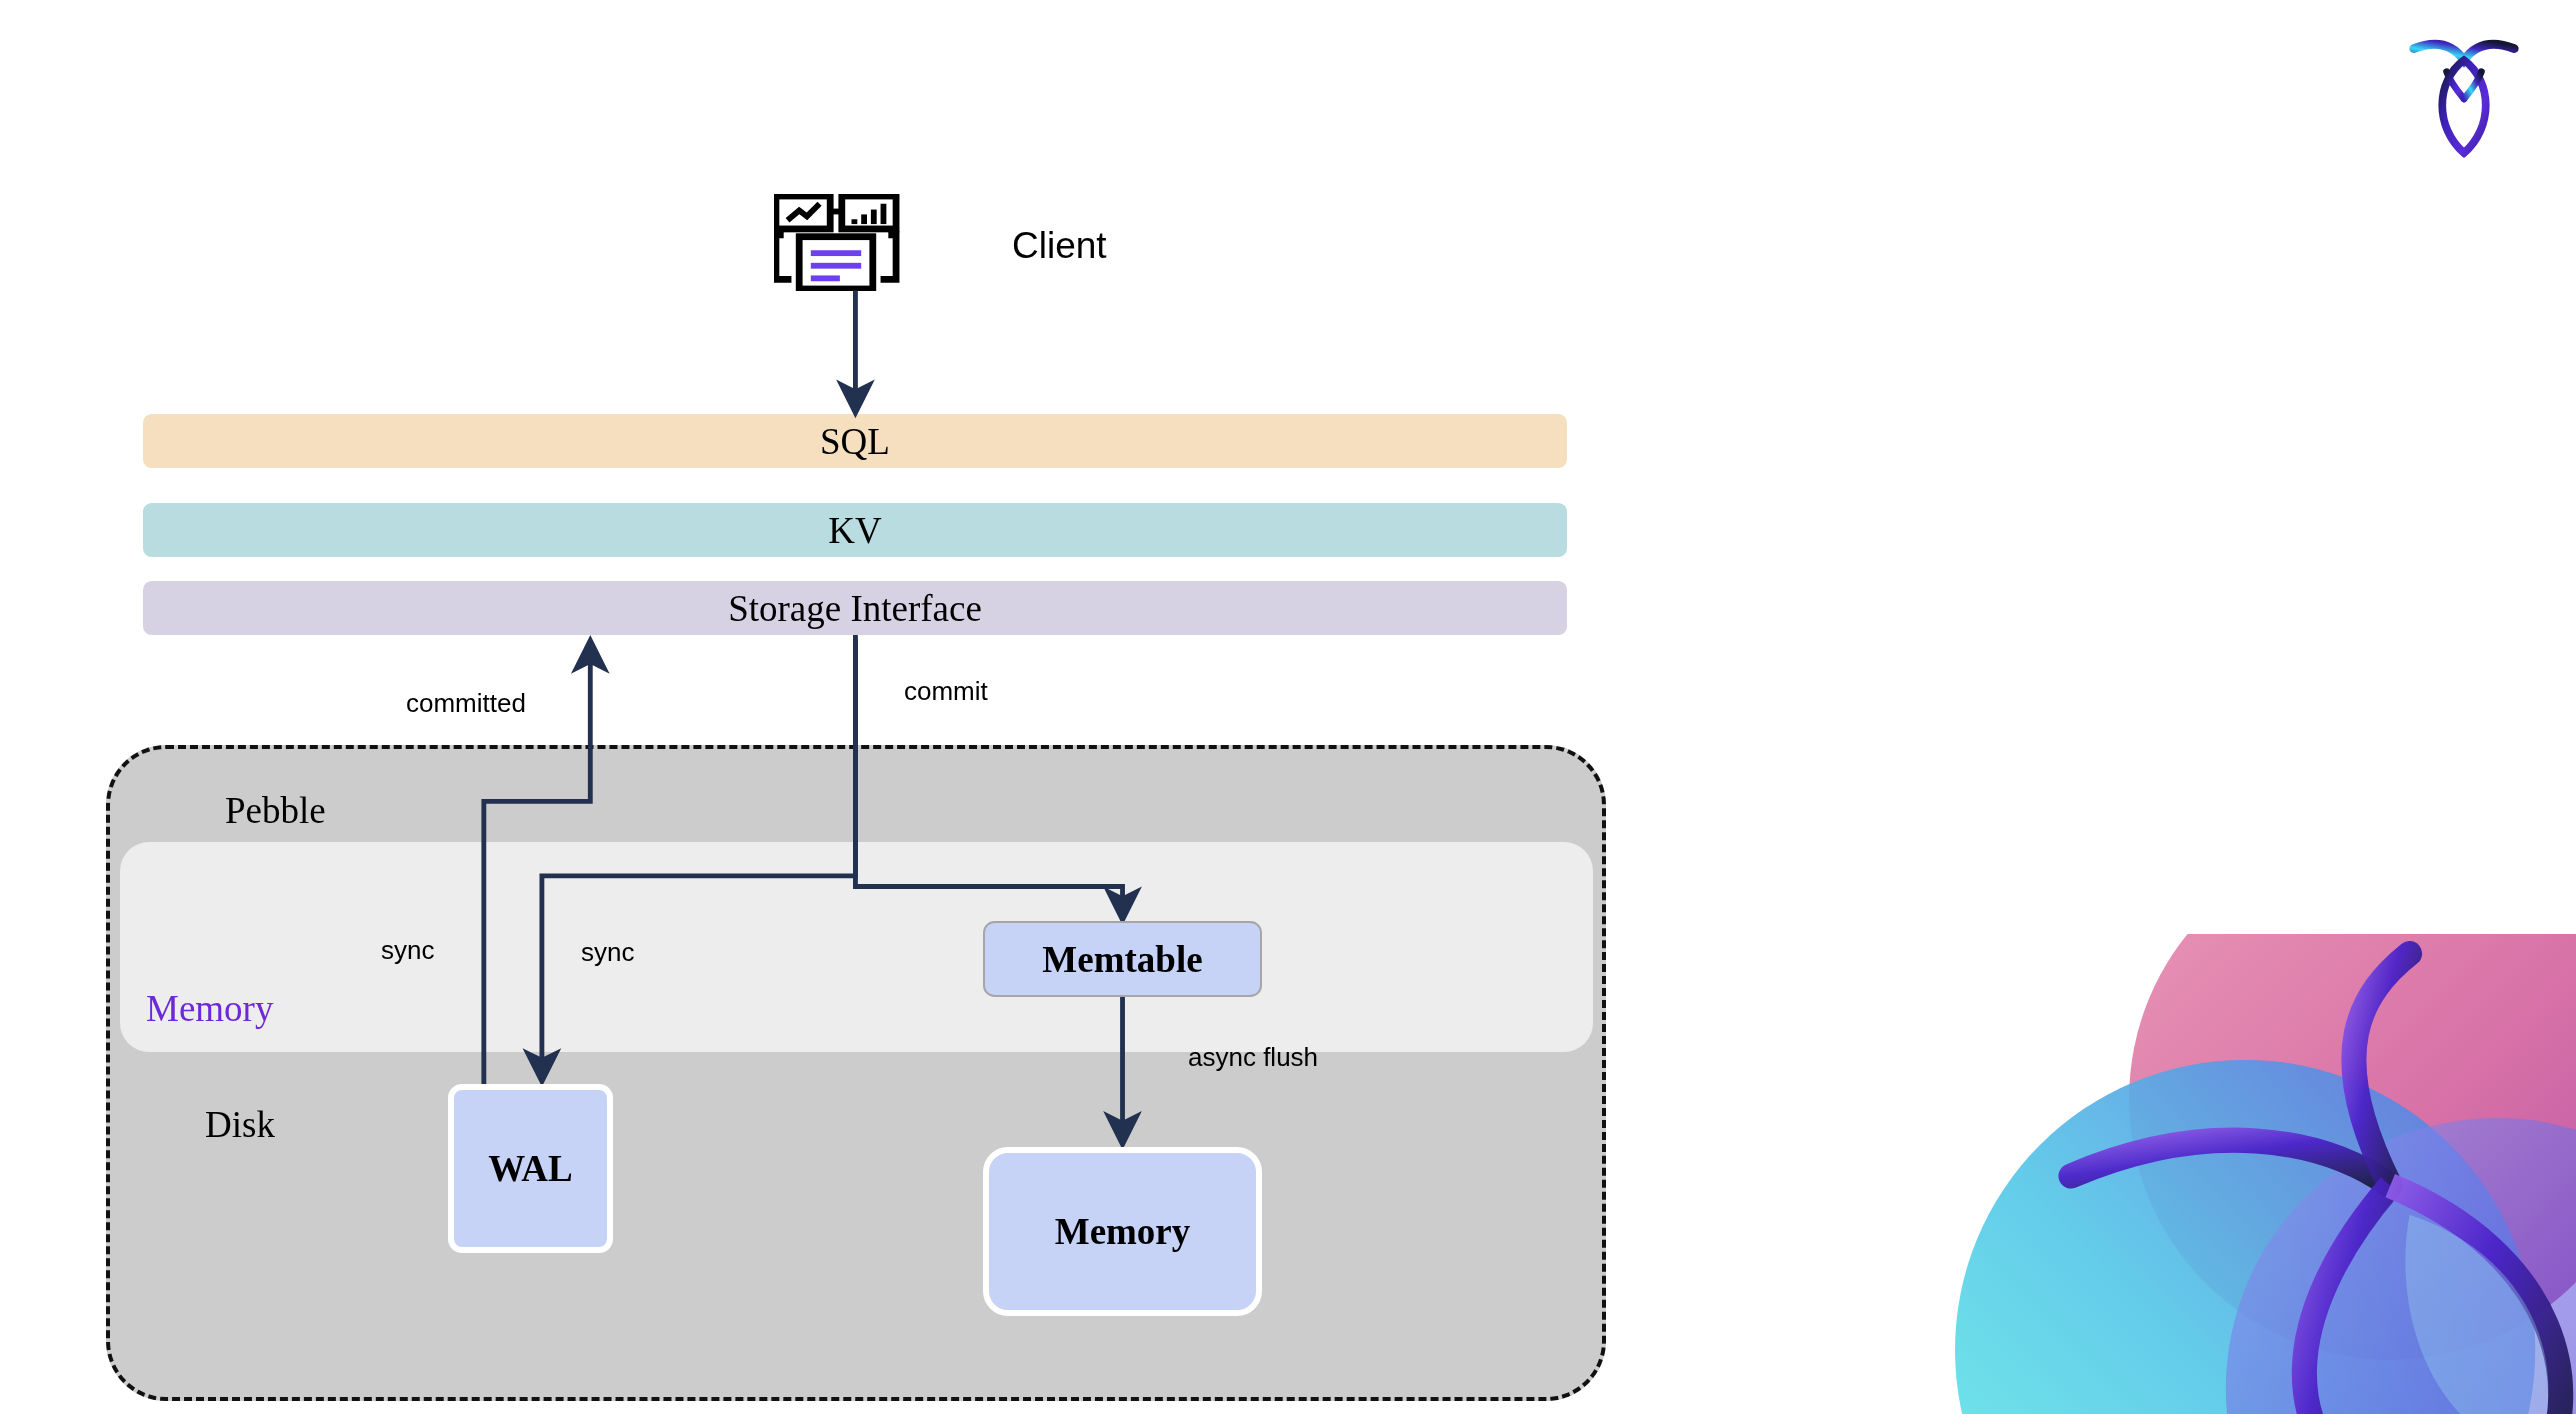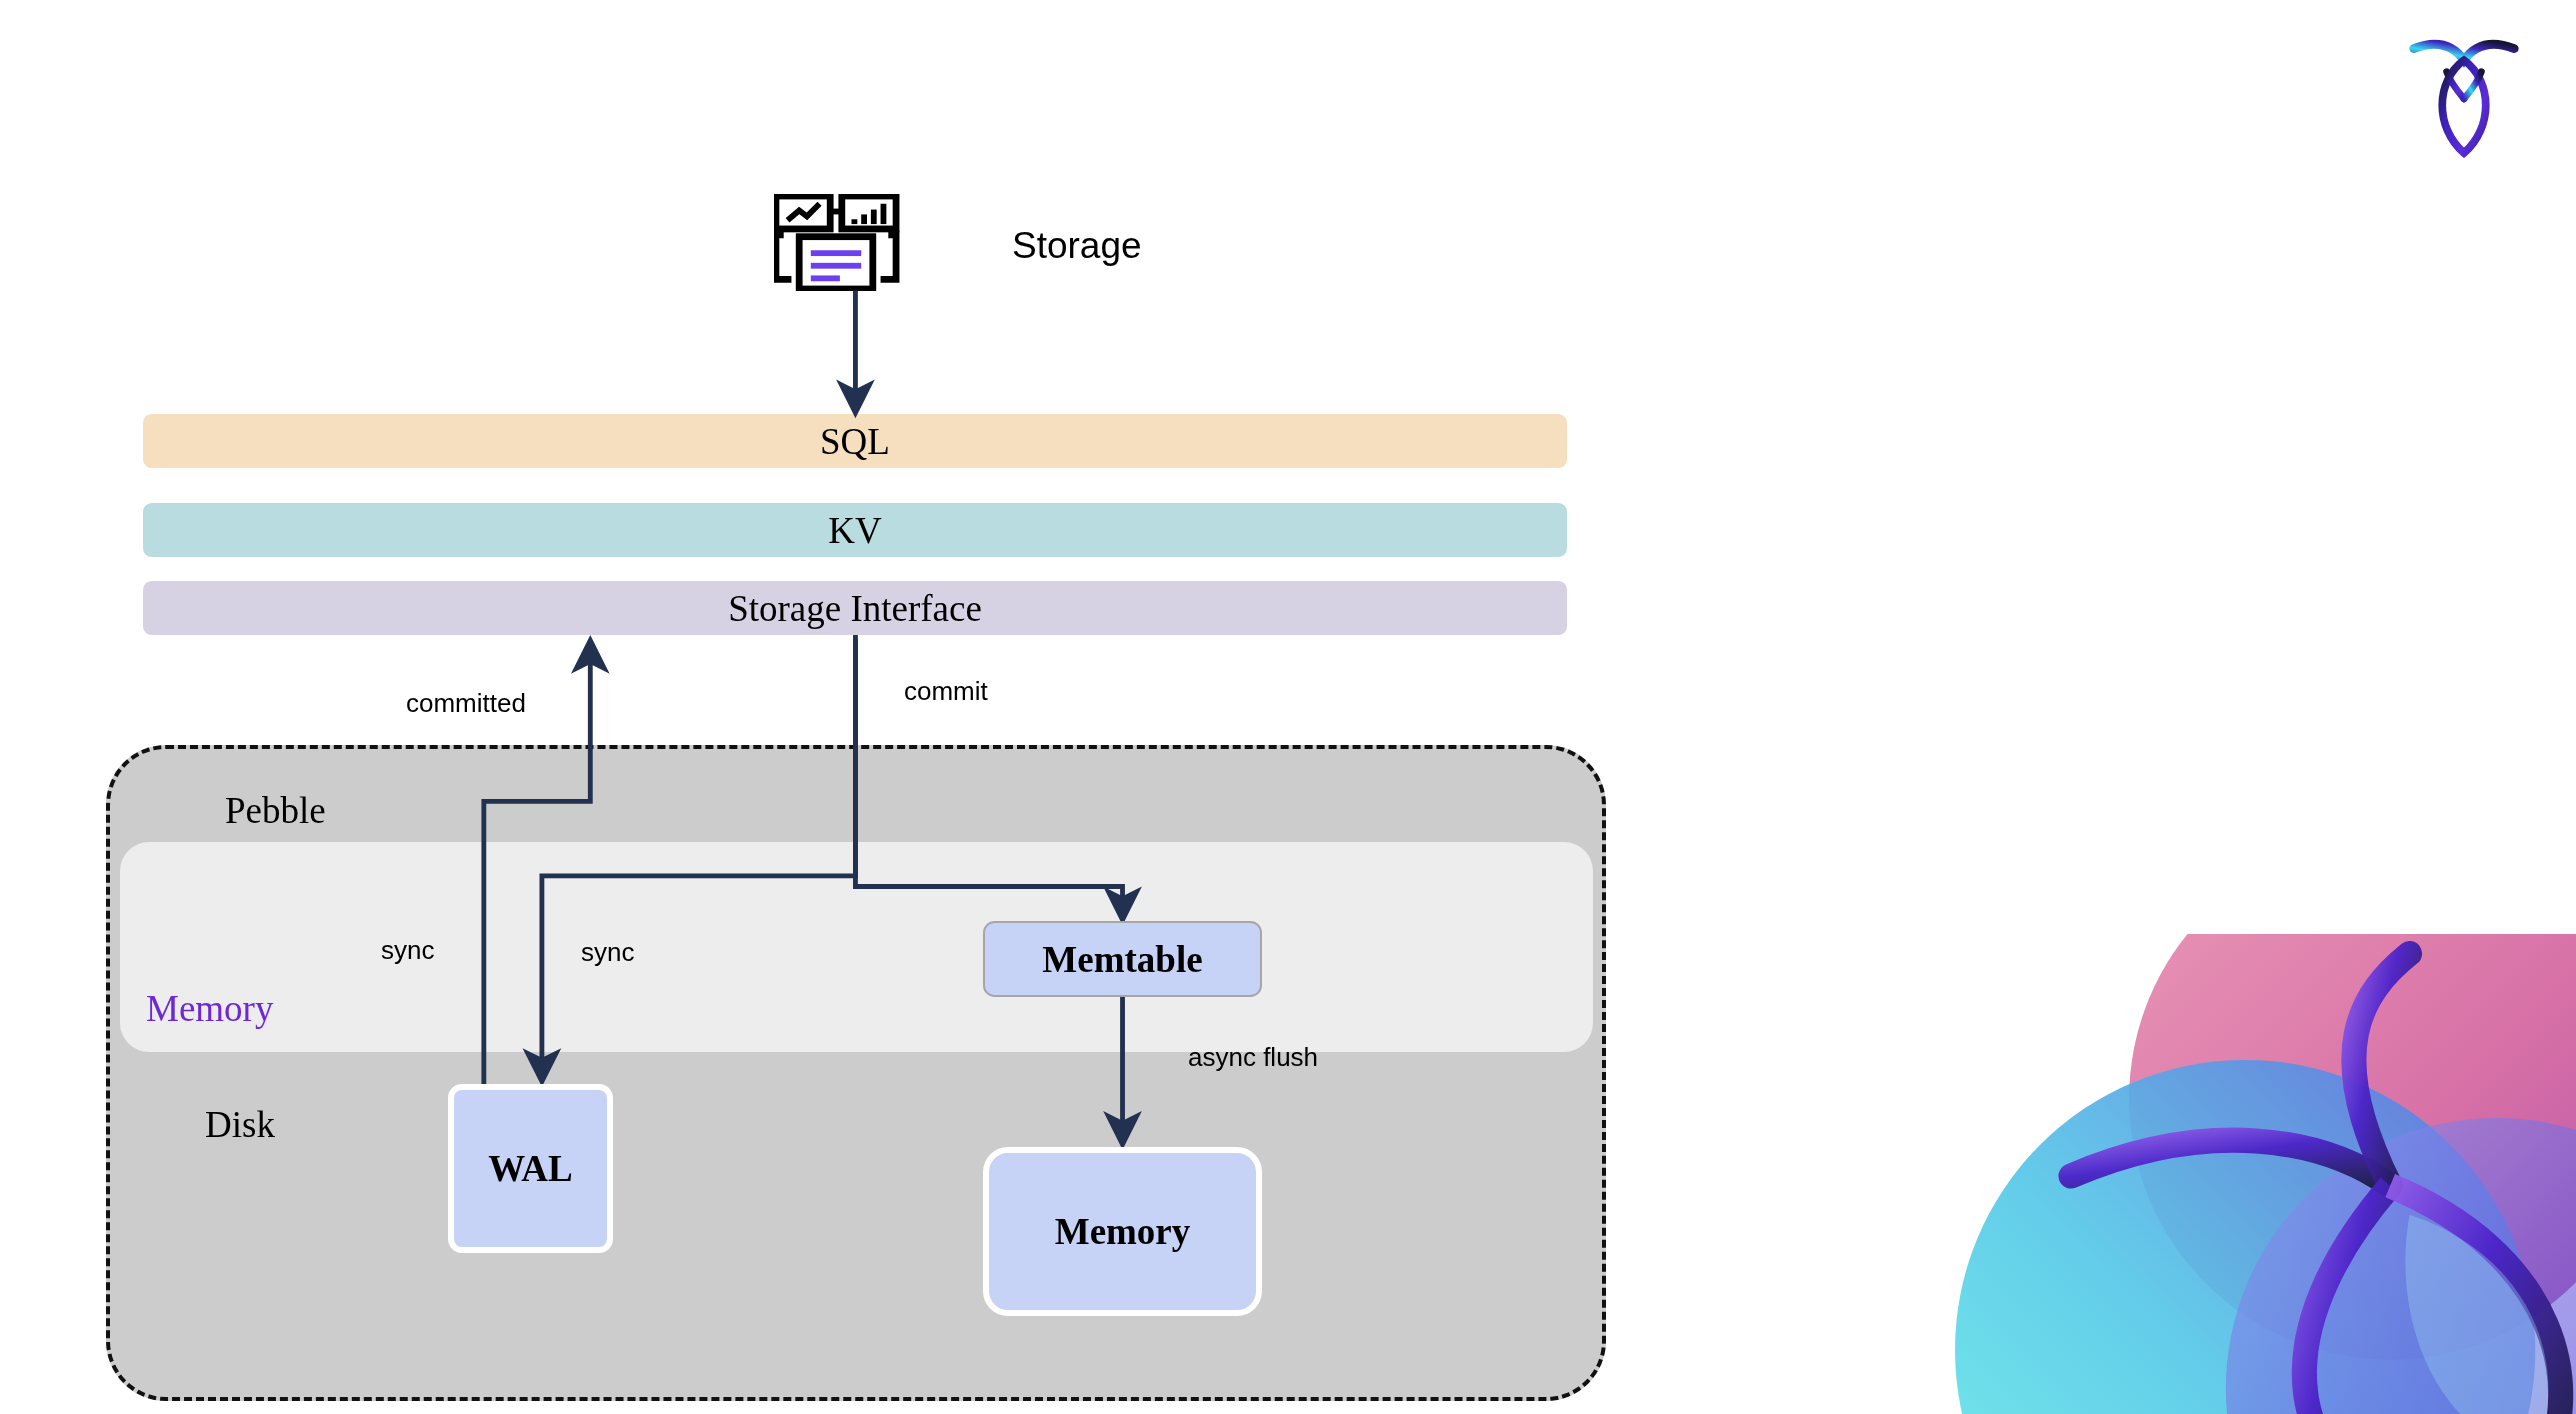--- a/index.html
+++ b/index.html
@@ -183,21 +183,21 @@
       <rect x="110" y="10" width="6" height="21" fill="#000"></rect>
       <rect x="60" y="15" width="8" height="6" fill="#000"></rect>
       <path d="M10 42 L2 42 L2 88 L18 88" fill="none" stroke="#000" stroke-width="7"></path>
       <path d="M118 42 L126 42 L126 88 L110 88" fill="none" stroke="#000" stroke-width="7"></path>
       <rect x="26" y="44" width="76" height="54" fill="#fff" stroke="#000" stroke-width="7"></rect>
       <rect x="38" y="58" width="52" height="6" fill="#6C3FF0"></rect>
       <rect x="38" y="71" width="52" height="6" fill="#6C3FF0"></rect>
       <rect x="38" y="84" width="30" height="6" fill="#6C3FF0"></rect>
     </svg>
   </div>
-  <div id="client-label">Storage</div>
+  <div id="client-label">Client</div>
 
   <div class="layer-bar" id="bar-sql">
     <span>SQL</span>
   </div>
   <div class="layer-bar" id="bar-kv">
     <span>KV</span>
   </div>
   <div class="layer-bar" id="bar-storage">
     <span>Storage Interface</span>
   </div>

